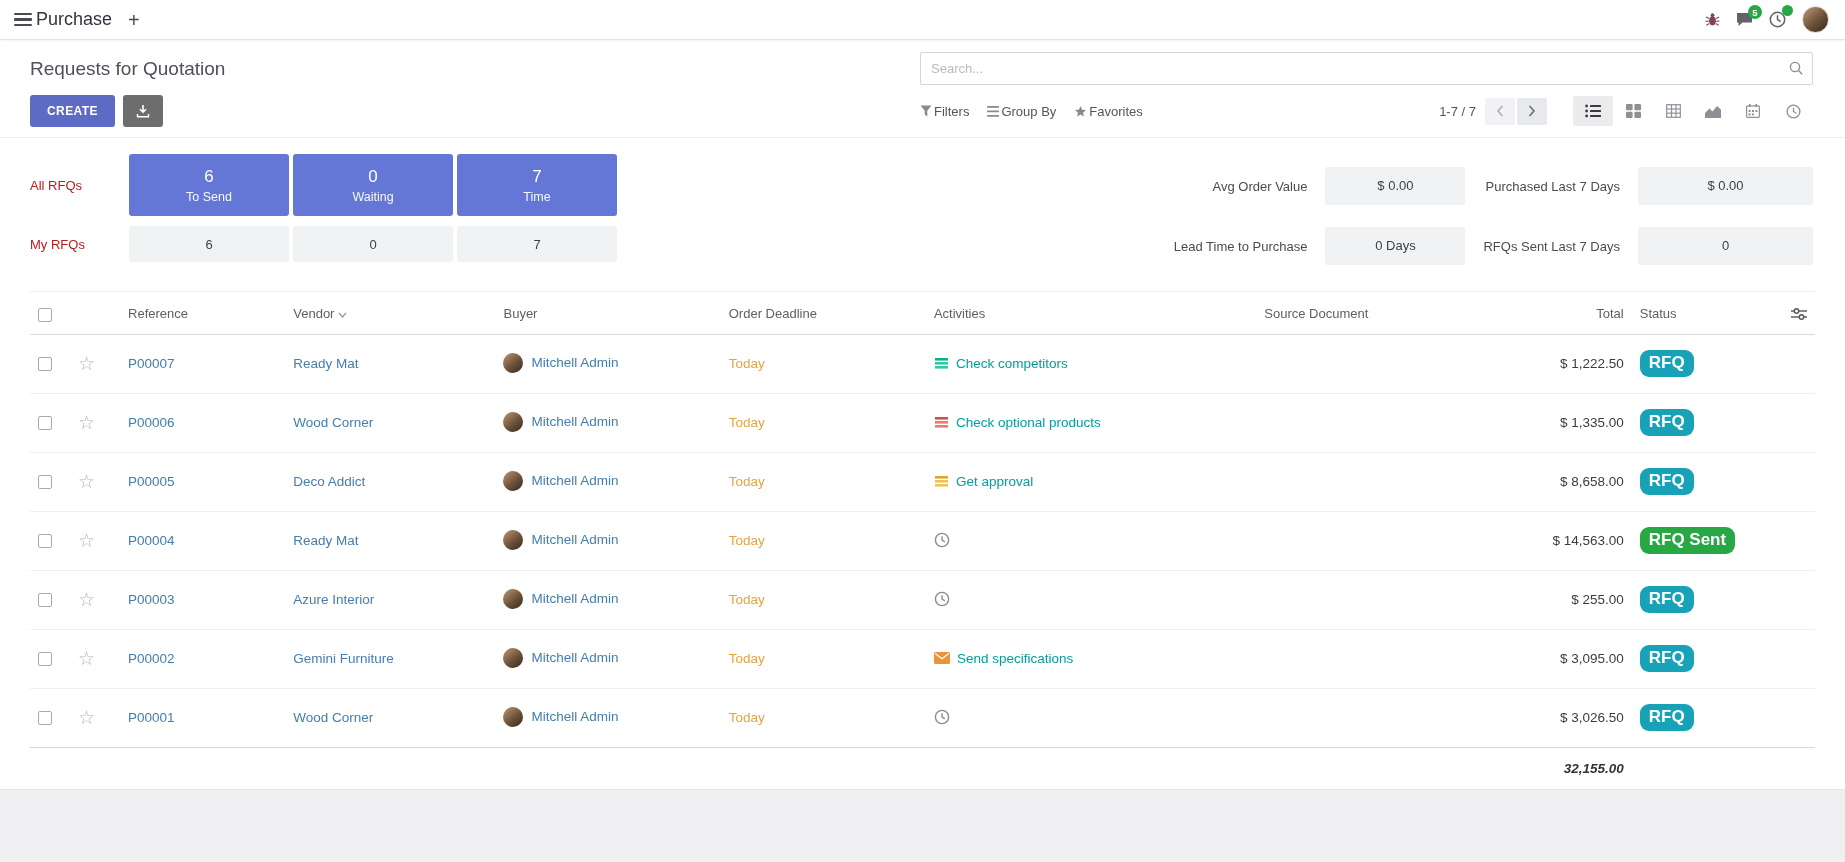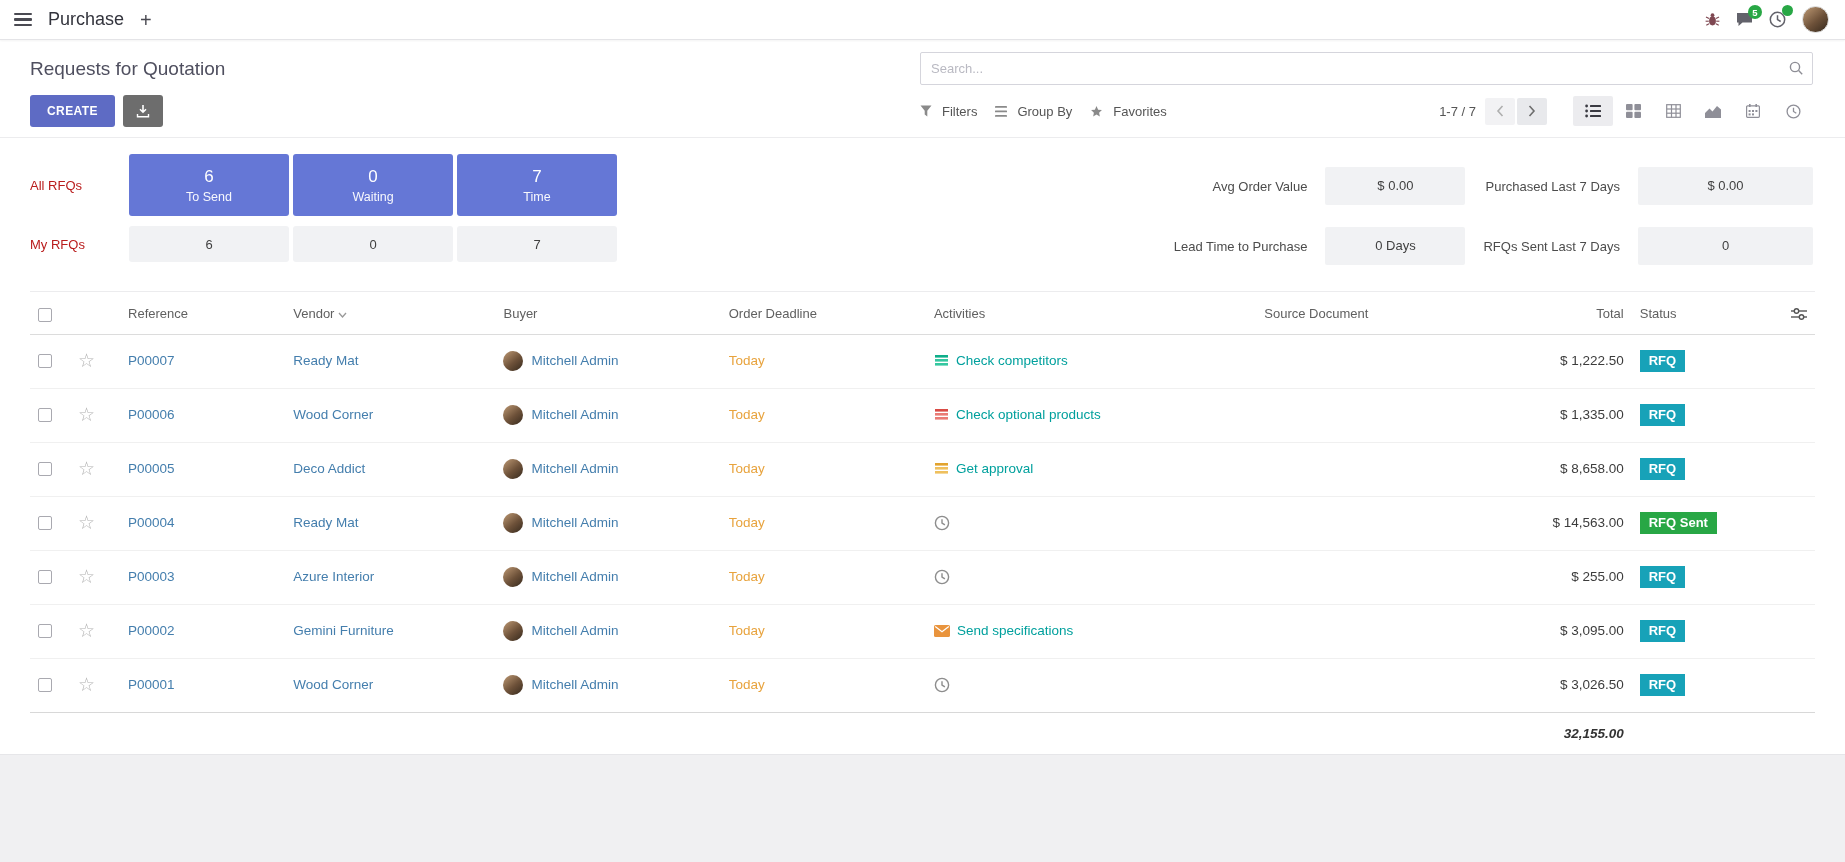--- a/index.html
+++ b/index.html
@@ -7,21 +7,21 @@
   body { font-family:"Liberation Sans", sans-serif; background:#fff; color:#4c4c4c; }
   .app { display:flex; flex-direction:column; height:862px; width:1845px; }
 
   
   .topbar { height:40px; flex:0 0 40px; background:#fff; display:flex; align-items:center;
             padding:0 16px 0 14px; border-bottom:1px solid #e4e4e7;
             box-shadow:0 1px 2px rgba(0,0,0,.05); position:relative; z-index:5; }
   .icon-btn { background:none; border:none; cursor:pointer; display:flex; align-items:center; }
   .hamburger { display:inline-block; width:18px; }
   .hamburger span { display:block; height:2.5px; background:#4a4a52; margin:3px 0; border-radius:1px; }
-  .app-name { font-size:18px; color:#33343d; margin-left:16px; cursor:pointer; }
+  .app-name { font-size:18px; color:#33343d; margin-left:4px; cursor:pointer; }
   .plus-btn { font-size:20px; color:#4a4a52; margin-left:16px; background:none; border:none; cursor:pointer; line-height:1; }
   .topbar-right { margin-left:auto; display:flex; align-items:center; gap:16px; }
   .sys-btn { background:none; border:none; cursor:pointer; position:relative; display:flex; align-items:center; color:#62626b; }
   .count-badge { position:absolute; top:-7px; right:-9px; background:#28a745; color:#fff; font-size:9.5px;
                  font-weight:700; border-radius:8px; padding:1.5px 4.5px; line-height:1.2; }
   .dot-badge { position:absolute; top:-6px; right:-7px; width:11px; height:11px; background:#28a745; border-radius:50%; }
   .avatar { width:27px; height:27px; border-radius:50%; cursor:pointer;
             background:linear-gradient(140deg,#b08d6a 10%,#6d5139 55%,#35291d 100%); border:1px solid #d8d8d8; }
 
   
@@ -34,21 +34,21 @@
   .searchbox input::placeholder { color:#b9b9c2; }
   .search-ico { position:absolute; right:9px; top:8px; cursor:pointer; color:#8d8d95; }
 
   .cp-row2 { display:flex; align-items:center; margin-top:10px; }
   .btn-create { background:#5e6bc4; color:#fff; border:none; border-radius:3px; font-size:12px; font-weight:700;
                 letter-spacing:.4px; padding:9px 17px; cursor:pointer; font-family:inherit; }
   .btn-export { background:#6d6d6d; border:none; border-radius:3px; margin-left:8px; width:40px; height:32px;
                 display:flex; align-items:center; justify-content:center; cursor:pointer; }
   .cp-right { margin-left:auto; width:893px; display:flex; align-items:center; }
   .facets { display:flex; align-items:center; gap:18px; }
-  .facet-btn { display:flex; align-items:center; gap:10px; background:none; border:none; color:#555;
+  .facet-btn { display:flex; align-items:center; gap:2px; background:none; border:none; color:#555;
                font-size:13px; cursor:pointer; font-family:inherit; }
   .facet-btn svg { color:#8a8a8a; }
   .pager { margin-left:auto; display:flex; align-items:center; gap:9px; }
   .pager-label { font-size:13px; color:#555; }
   .pager-btns { display:flex; gap:2px; }
   .pager-btn { width:30px; height:27px; background:#e8e9ec; border:none; border-radius:2px; color:#6d6d6d;
                display:flex; align-items:center; justify-content:center; cursor:pointer; }
   .pager-btn.prev { opacity:.55; }
   .switcher { display:flex; margin-left:26px; }
   .view-btn { width:40px; height:30px; display:flex; align-items:center; justify-content:center;
@@ -84,21 +84,21 @@
   .cb { display:inline-block; width:14px; height:14px; border:1px solid #a9a9b0; border-radius:2px; background:#fff;
         vertical-align:middle; cursor:pointer; }
   .star { font-size:19px; color:#b3b3b3; cursor:pointer; line-height:1; }
   .link { color:#447ead; text-decoration:none; cursor:pointer; }
   .avatar-sm { display:inline-block; width:20px; height:20px; border-radius:50%; vertical-align:middle; margin-right:8px;
                background:linear-gradient(140deg,#b08d6a 10%,#6d5139 55%,#35291d 100%); }
   .deadline { color:#e8a33d; }
   .act { display:flex; align-items:center; }
   .act-label { color:#00a09d; margin-left:7px; text-decoration:none; cursor:pointer; }
   .total-val { color:#3c3c3c; }
-  .badge { display:inline-block; font-size:13px; font-weight:700; color:#fff; padding:3px 9px 4px; border-radius:0; }
+  .badge { display:inline-block; font-size:17px; font-weight:700; color:#fff; padding:3px 9px 4px; border-radius:9px; }
   .badge-info { background:#17a2b8; }
   .badge-success { background:#28a745; }
   .caret { margin-left:4px; vertical-align:middle; }
   .gear-btn { background:none; border:none; color:#555; cursor:pointer; display:flex; align-items:center; margin-left:auto; }
 
   .bottom-fill { flex:1; background:#f0f0f2; border-top:1px solid #e6e6e9; }
 </style>
 </head>
 <body>
 

